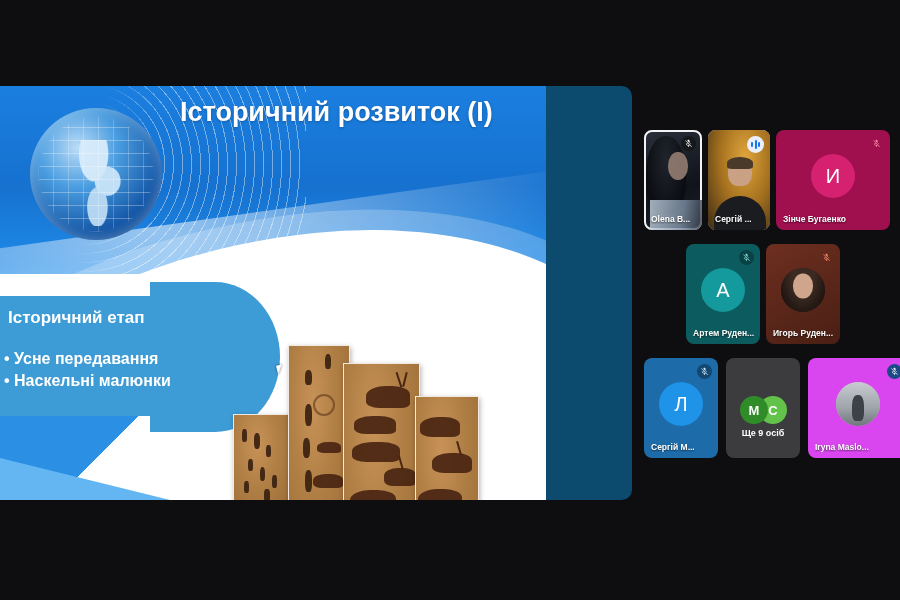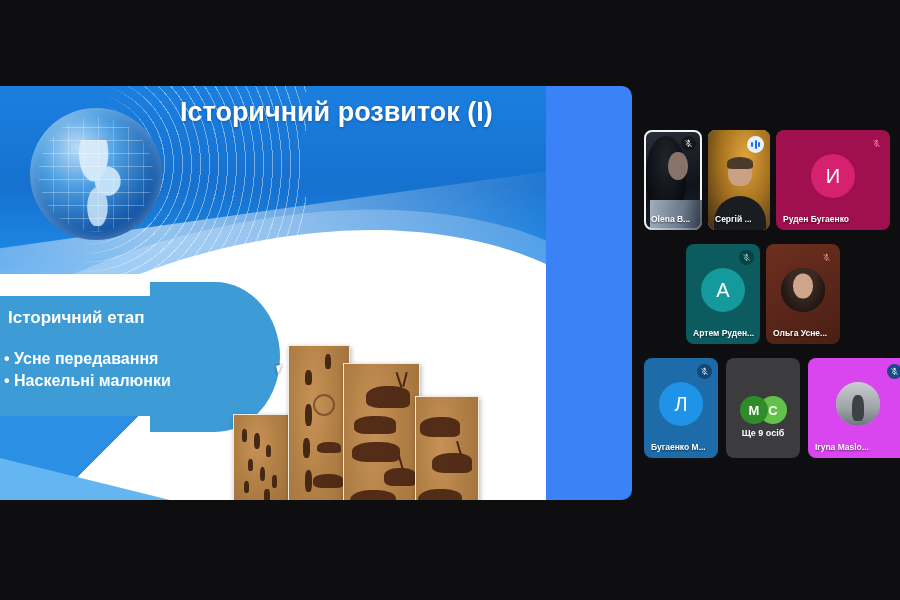--- a/index.html
+++ b/index.html
@@ -11,21 +11,21 @@
   }
   #app{position:absolute;inset:0;background:#0e0e10;}
 
   
   .share-pane{
     position:absolute;left:0;top:86px;width:632px;height:414px;
     background:#000;border-radius:0 10px 10px 0;overflow:hidden;
   }
   .slide{
     position:absolute;left:0;top:0;width:634px;height:414px;
-    background:#3b82f6;overflow:hidden;
+    background:#0c4a6e;overflow:hidden;
   }
   
   .slide-blue{
     position:absolute;left:0;top:0;width:546px;height:250px;
     background:linear-gradient(180deg,#1b7fe0 0%,#1671cf 40%,#1f8ae8 72%,#63b6f2 100%);
     overflow:hidden;
   }
   .slide-blue:before{
     content:"";position:absolute;left:-40px;top:120px;width:700px;height:260px;
     background:radial-gradient(ellipse at 30% 0%, rgba(255,255,255,.55), rgba(255,255,255,0) 62%);
@@ -330,21 +330,21 @@
       <span class="name">Olena B...</span>
     </div>
 
     <div class="tile" id="t-igor">
       <span class="avatar av">И</span>
       <span class="badge" style="background:transparent;">
         <svg viewBox="0 0 24 24" fill="#f28b9b">
             <path d="M19 11h-1.7c0 .74-.16 1.43-.43 2.05l1.23 1.23c.56-.98.9-2.09.9-3.28zM15 11.16V5c0-1.66-1.34-3-3-3S9 3.34 9 5v.18l6 5.98zM4.27 3L3 4.27l6 6V11c0 1.66 1.33 3 3 3 .23 0 .44-.03.65-.08l1.66 1.66c-.71.33-1.5.52-2.31.52-2.76 0-5.3-2.1-5.3-5.1H5c0 3.41 2.72 6.23 6 6.72V21h2v-3.28c.91-.13 1.77-.45 2.54-.9l4.19 4.18L21 19.73 4.27 3z"></path>
           </svg>
       </span>
-      <span class="name">Руден Бугаенко</span>
+      <span class="name">Зінче Бугаенко</span>
     </div>
 
     <div class="tile" id="t-artem">
       <span class="avatar av">А</span>
       <span class="badge" style="background:rgba(10,50,52,.6);">
         <svg viewBox="0 0 24 24" fill="#7fd6d8">
             <path d="M19 11h-1.7c0 .74-.16 1.43-.43 2.05l1.23 1.23c.56-.98.9-2.09.9-3.28zM15 11.16V5c0-1.66-1.34-3-3-3S9 3.34 9 5v.18l6 5.98zM4.27 3L3 4.27l6 6V11c0 1.66 1.33 3 3 3 .23 0 .44-.03.65-.08l1.66 1.66c-.71.33-1.5.52-2.31.52-2.76 0-5.3-2.1-5.3-5.1H5c0 3.41 2.72 6.23 6 6.72V21h2v-3.28c.91-.13 1.77-.45 2.54-.9l4.19 4.18L21 19.73 4.27 3z"></path>
           </svg>
       </span>
       <span class="name">Артем Руден...</span>
@@ -353,31 +353,31 @@
     <div class="tile" id="t-olga">
       <span class="avatar av photo">
         <span class="ph-hair"></span>
           <span class="ph-face"></span>
       </span>
       <span class="badge" style="background:transparent;">
         <svg viewBox="0 0 24 24" fill="#f08a6b">
             <path d="M19 11h-1.7c0 .74-.16 1.43-.43 2.05l1.23 1.23c.56-.98.9-2.09.9-3.28zM15 11.16V5c0-1.66-1.34-3-3-3S9 3.34 9 5v.18l6 5.98zM4.27 3L3 4.27l6 6V11c0 1.66 1.33 3 3 3 .23 0 .44-.03.65-.08l1.66 1.66c-.71.33-1.5.52-2.31.52-2.76 0-5.3-2.1-5.3-5.1H5c0 3.41 2.72 6.23 6 6.72V21h2v-3.28c.91-.13 1.77-.45 2.54-.9l4.19 4.18L21 19.73 4.27 3z"></path>
           </svg>
       </span>
-      <span class="name">Ольга Усне...</span>
+      <span class="name">Игорь Руден...</span>
     </div>
 
     <div class="tile" id="t-lyudmila">
       <span class="avatar av">Л</span>
       <span class="badge" style="background:rgba(12,48,78,.6);">
         <svg viewBox="0 0 24 24" fill="#cfe4f7">
             <path d="M19 11h-1.7c0 .74-.16 1.43-.43 2.05l1.23 1.23c.56-.98.9-2.09.9-3.28zM15 11.16V5c0-1.66-1.34-3-3-3S9 3.34 9 5v.18l6 5.98zM4.27 3L3 4.27l6 6V11c0 1.66 1.33 3 3 3 .23 0 .44-.03.65-.08l1.66 1.66c-.71.33-1.5.52-2.31.52-2.76 0-5.3-2.1-5.3-5.1H5c0 3.41 2.72 6.23 6 6.72V21h2v-3.28c.91-.13 1.77-.45 2.54-.9l4.19 4.18L21 19.73 4.27 3z"></path>
           </svg>
       </span>
-      <span class="name">Бугаенко М...</span>
+      <span class="name">Сергій М...</span>
     </div>
 
     <div class="tile" id="t-more">
       <span class="g2">С</span>
       <span class="g1">М</span>
       <span class="more-label">Ще 9 осіб</span>
     </div>
 
     <div class="tile" id="t-iryna">
       <span class="avatar av photo">

